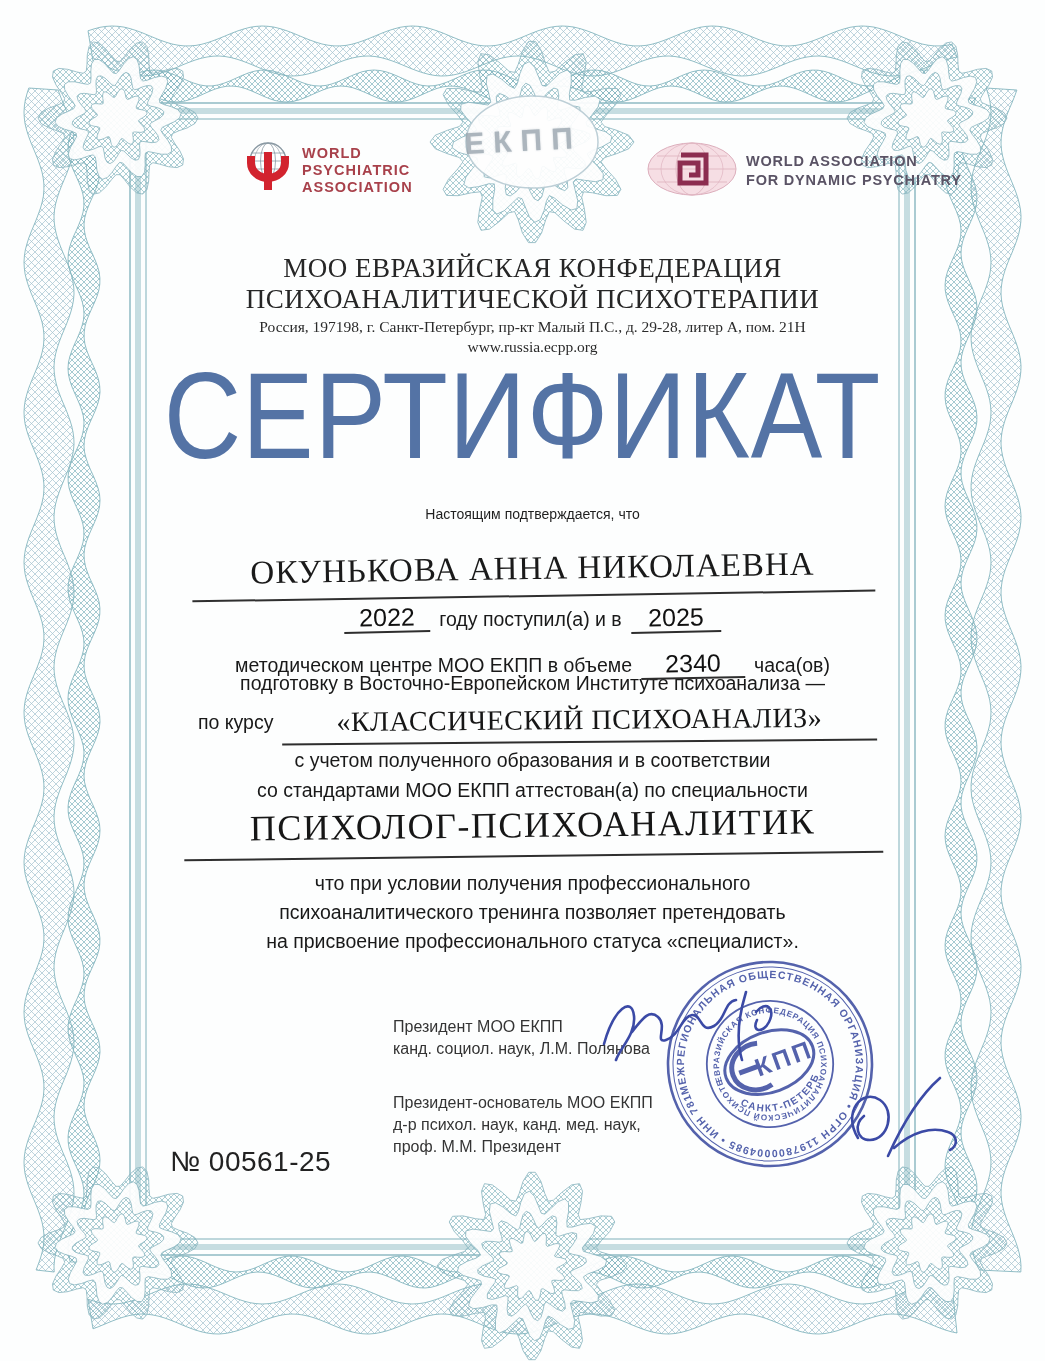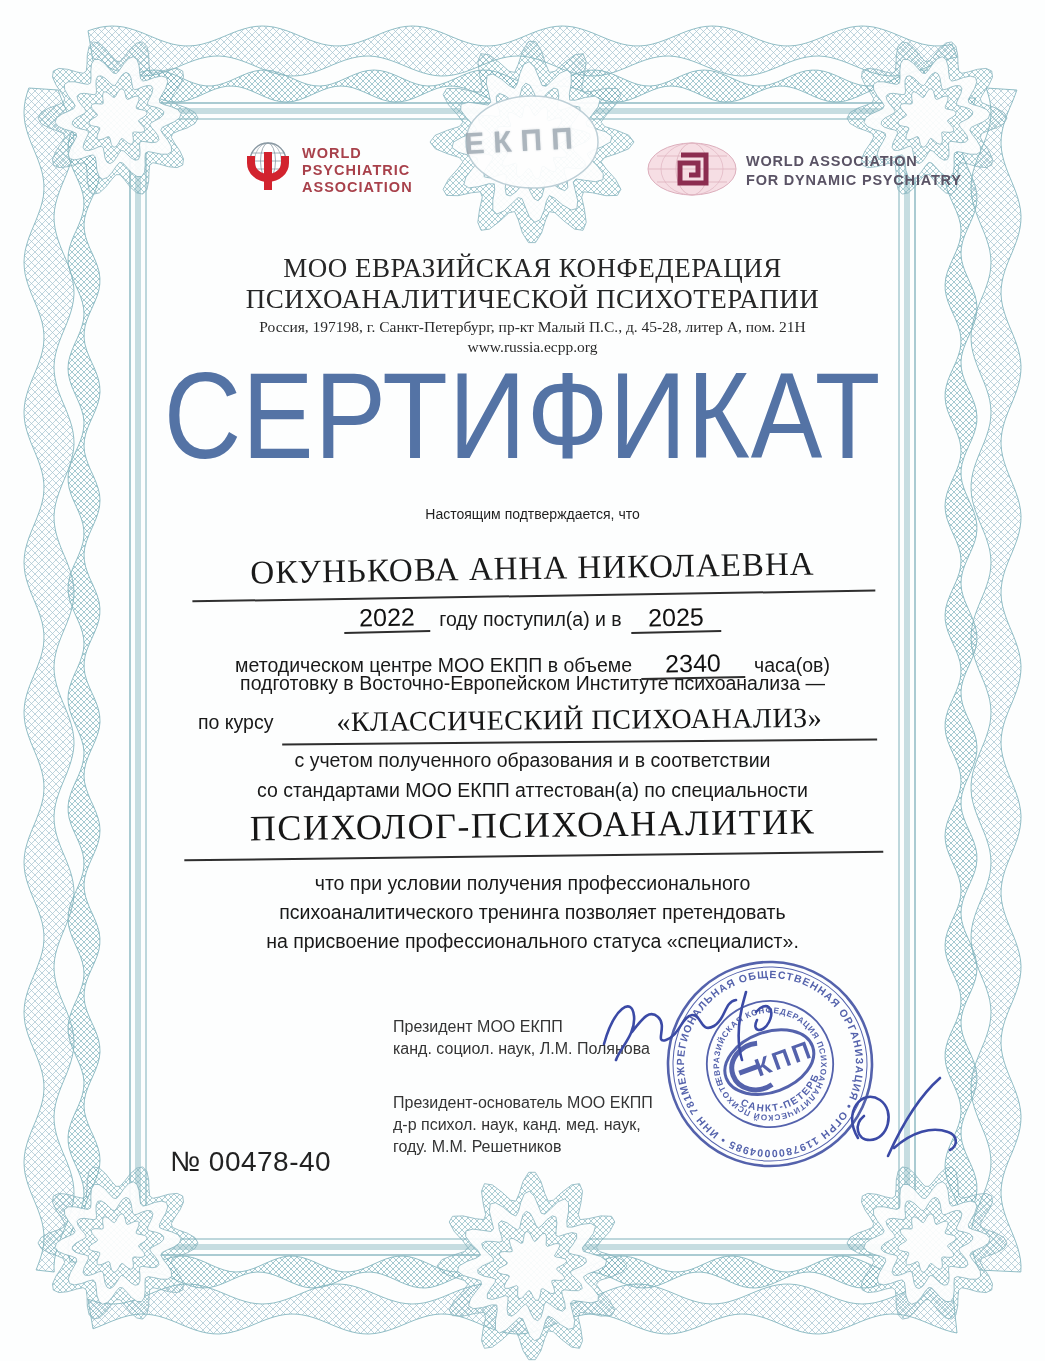--- a/index.html
+++ b/index.html
@@ -138,21 +138,21 @@
       <path d="M37,15 H62 V43 H36 V23 H54 V35 H45" stroke="#8c2d50" stroke-width="5" fill="none"></path>
       <text class="logo-text" x="102" y="26" font-size="14.5" letter-spacing="0.8" fill="#5a5365">WORLD ASSOCIATION</text>
       <text class="logo-text" x="102" y="45" font-size="14.5" letter-spacing="0.8" fill="#5a5365">FOR DYNAMIC PSYCHIATRY</text>
     </svg>
   </div>
 
   <div class="abs emblem-label">ЕКПП</div>
 
   <div class="abs ctr org1">МОО ЕВРАЗИЙСКАЯ КОНФЕДЕРАЦИЯ</div>
   <div class="abs ctr org2">ПСИХОАНАЛИТИЧЕСКОЙ ПСИХОТЕРАПИИ</div>
-  <div class="abs ctr org-addr">Россия, 197198, г. Санкт-Петербург, пр-кт Малый П.С., д. 45-28, литер А, пом. 21Н</div>
+  <div class="abs ctr org-addr">Россия, 197198, г. Санкт-Петербург, пр-кт Малый П.С., д. 29-28, литер А, пом. 21Н</div>
   <div class="abs ctr org-site">www.russia.ecpp.org</div>
 
   <div class="abs cert-title">СЕРТИФИКАТ</div>
   <div class="abs ctr subtitle">Настоящим подтверждается, что</div>
 
   <div class="abs name-wrap">
     <p class="holder-name">ОКУНЬКОВА АННА НИКОЛАЕВНА</p>
     <div class="name-rule"></div>
   </div>
 
@@ -189,21 +189,21 @@
   <div class="abs ctr close1">что при условии получения профессионального</div>
   <div class="abs ctr close3">на присвоение профессионального статуса «специалист».</div>
 
   <div class="abs sig-block sig1">
     <div>Президент МОО ЕКПП</div>
     <div>канд. социол. наук, Л.М. Полянова</div>
   </div>
   <div class="abs sig-block sig2">
     <div>Президент-основатель МОО ЕКПП</div>
     <div>д-р психол. наук, канд. мед. наук,</div>
-    <div>году. М.М. Решетников</div>
+    <div>проф. М.М. Президент</div>
   </div>
 
   <div class="abs" style="left:596px;top:982px;">
     <svg width="200" height="95" viewBox="0 0 200 95">
       <path d="M8,62 C18,26 36,14 38,34 C40,52 24,66 20,78 M36,50 C48,34 54,28 62,35 C72,44 58,62 70,58 C84,53 86,34 96,33 C106,32 104,52 118,44 C130,37 128,20 140,18 M150,10 C142,36 140,58 146,78 M160,30 C170,18 180,26 173,40 C167,52 155,50 161,38" stroke="#3b4aa6" stroke-width="2.6" fill="none" stroke-linecap="round"></path>
     </svg>
   </div>
   <div class="abs" style="left:836px;top:1066px;">
     <svg width="150" height="110" viewBox="0 0 150 110">
       <path d="M22,72 C6,46 26,22 44,34 C60,45 52,74 34,74 C20,74 18,58 28,50 M52,90 C70,50 88,26 104,12 M58,82 C76,66 96,60 112,66 C121,69 123,79 114,84" stroke="#3b4aa6" stroke-width="2.6" fill="none" stroke-linecap="round"></path>
@@ -231,15 +231,15 @@
           <textPath href="#cityArc">САНКТ-ПЕТЕРБУРГ</textPath>
         </text>
         <ellipse cx="118" cy="116" rx="46" ry="30" fill="none" stroke="#3d4da1" stroke-width="3"></ellipse>
         <path d="M113,94 A26,23 0 1 0 113,138" stroke="#3d4da1" stroke-width="5" fill="none"></path>
         <path d="M86,116 h22" stroke="#3d4da1" stroke-width="5" fill="none"></path>
         <text class="stamp-text" x="103" y="126" font-size="25" font-weight="bold" letter-spacing="3">КПП</text>
       </g>
     </svg>
   </div>
 
-  <div class="abs cert-number">№ 00478-40</div>
+  <div class="abs cert-number">№ 00561-25</div>
 
 </div>
 
 </body></html>

